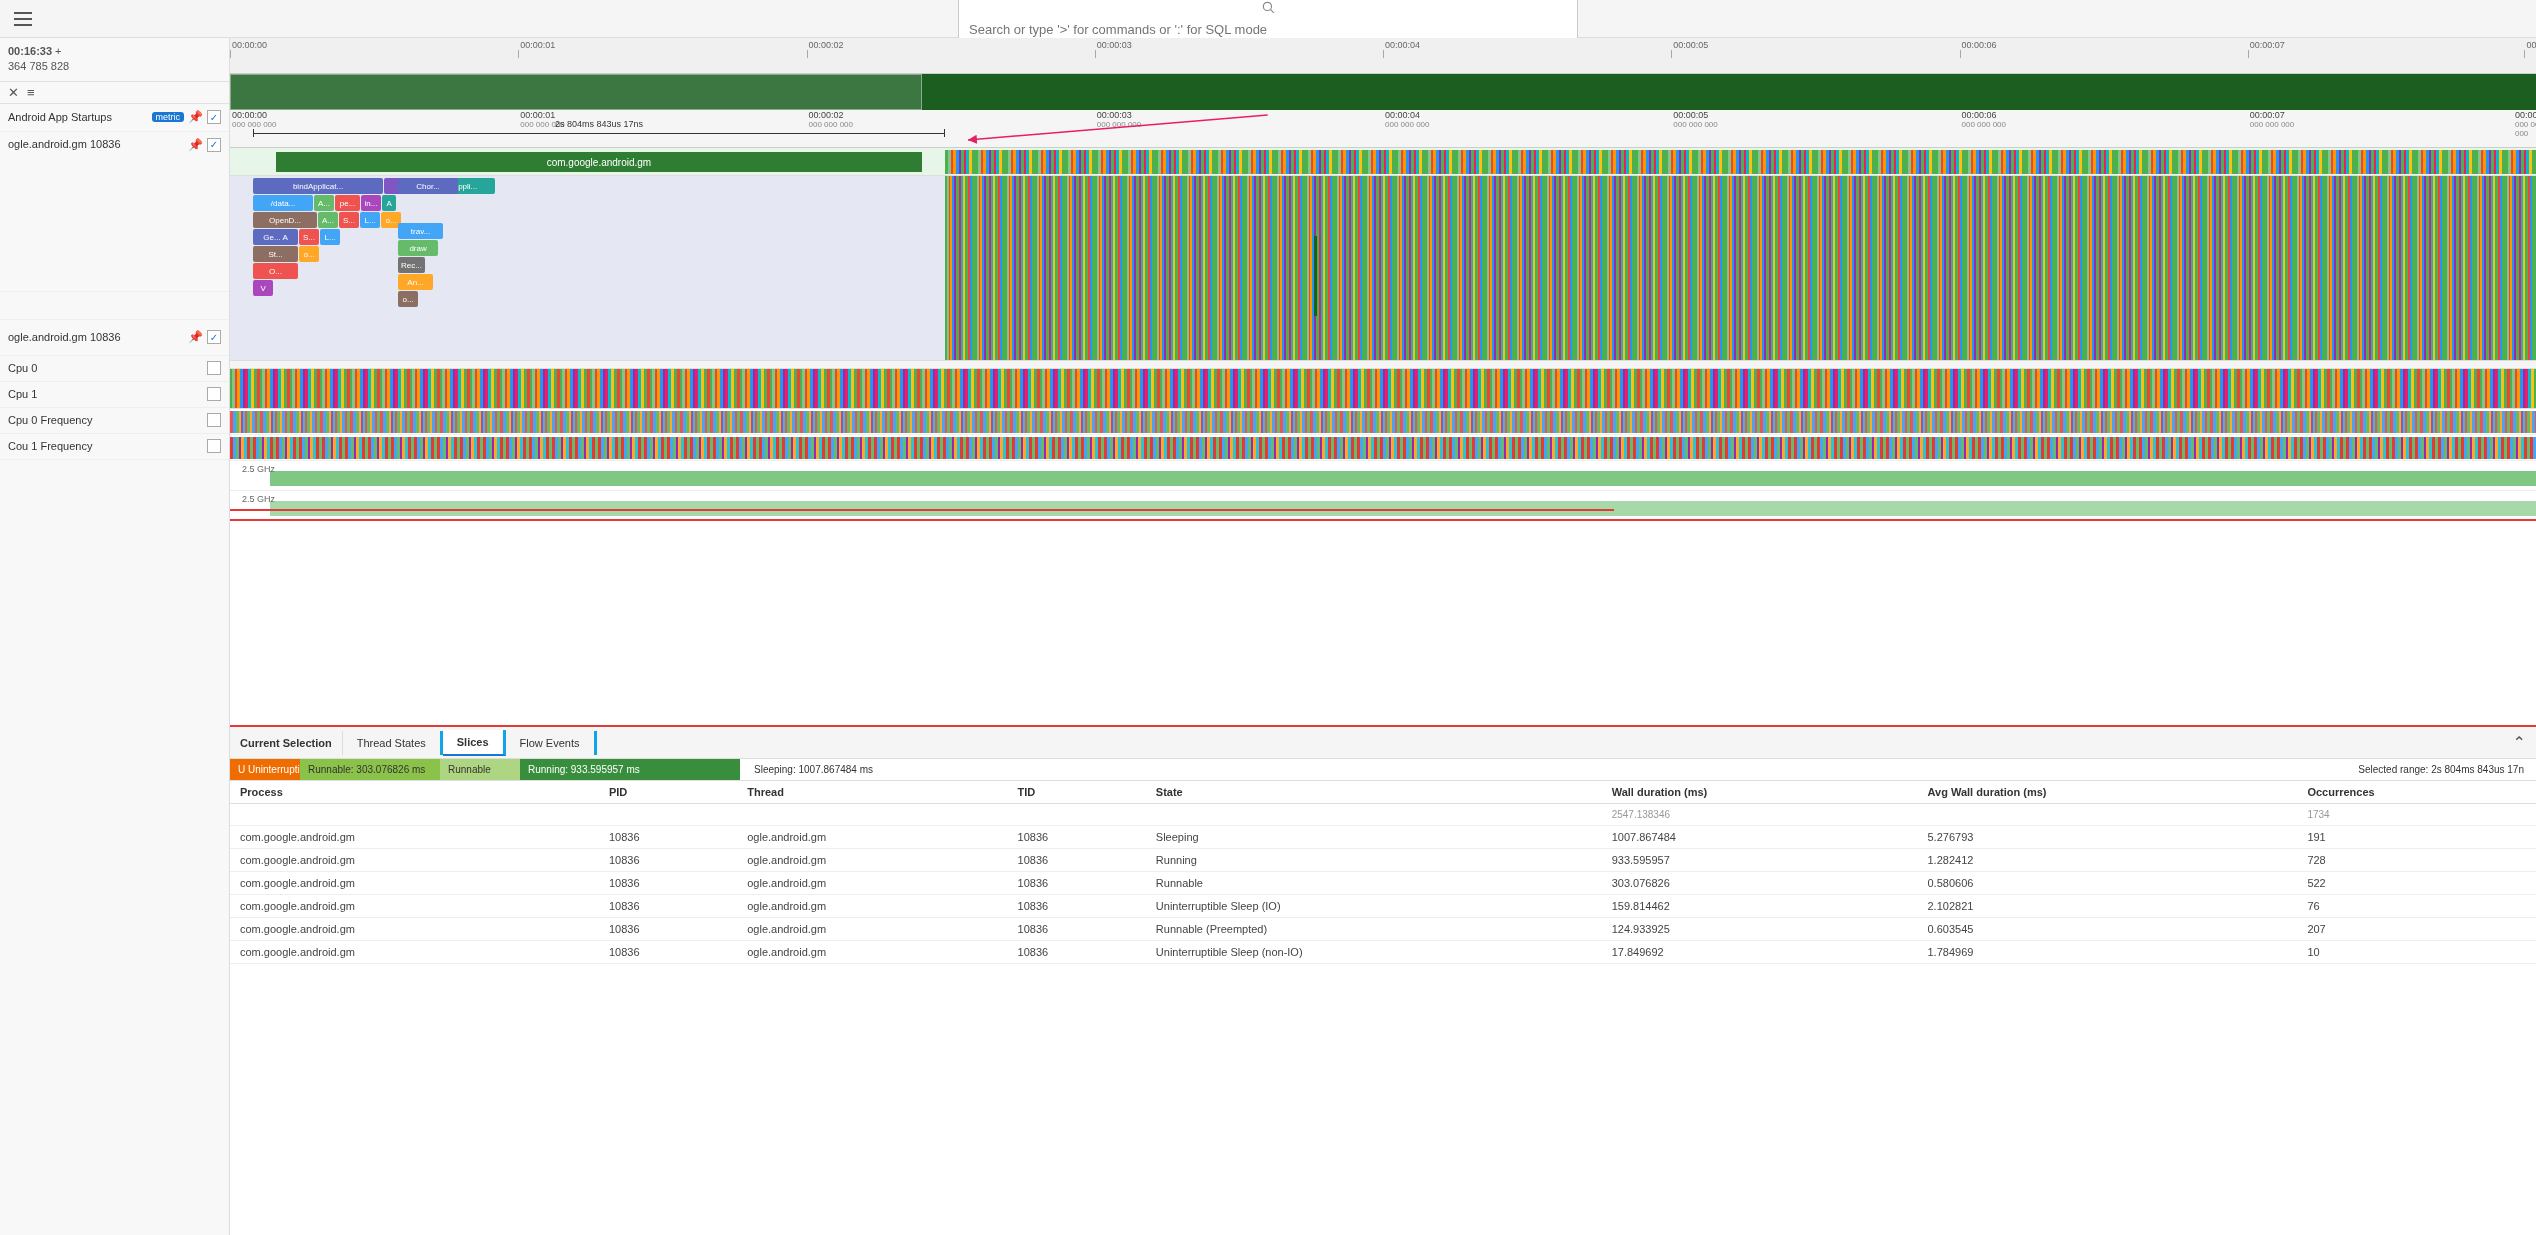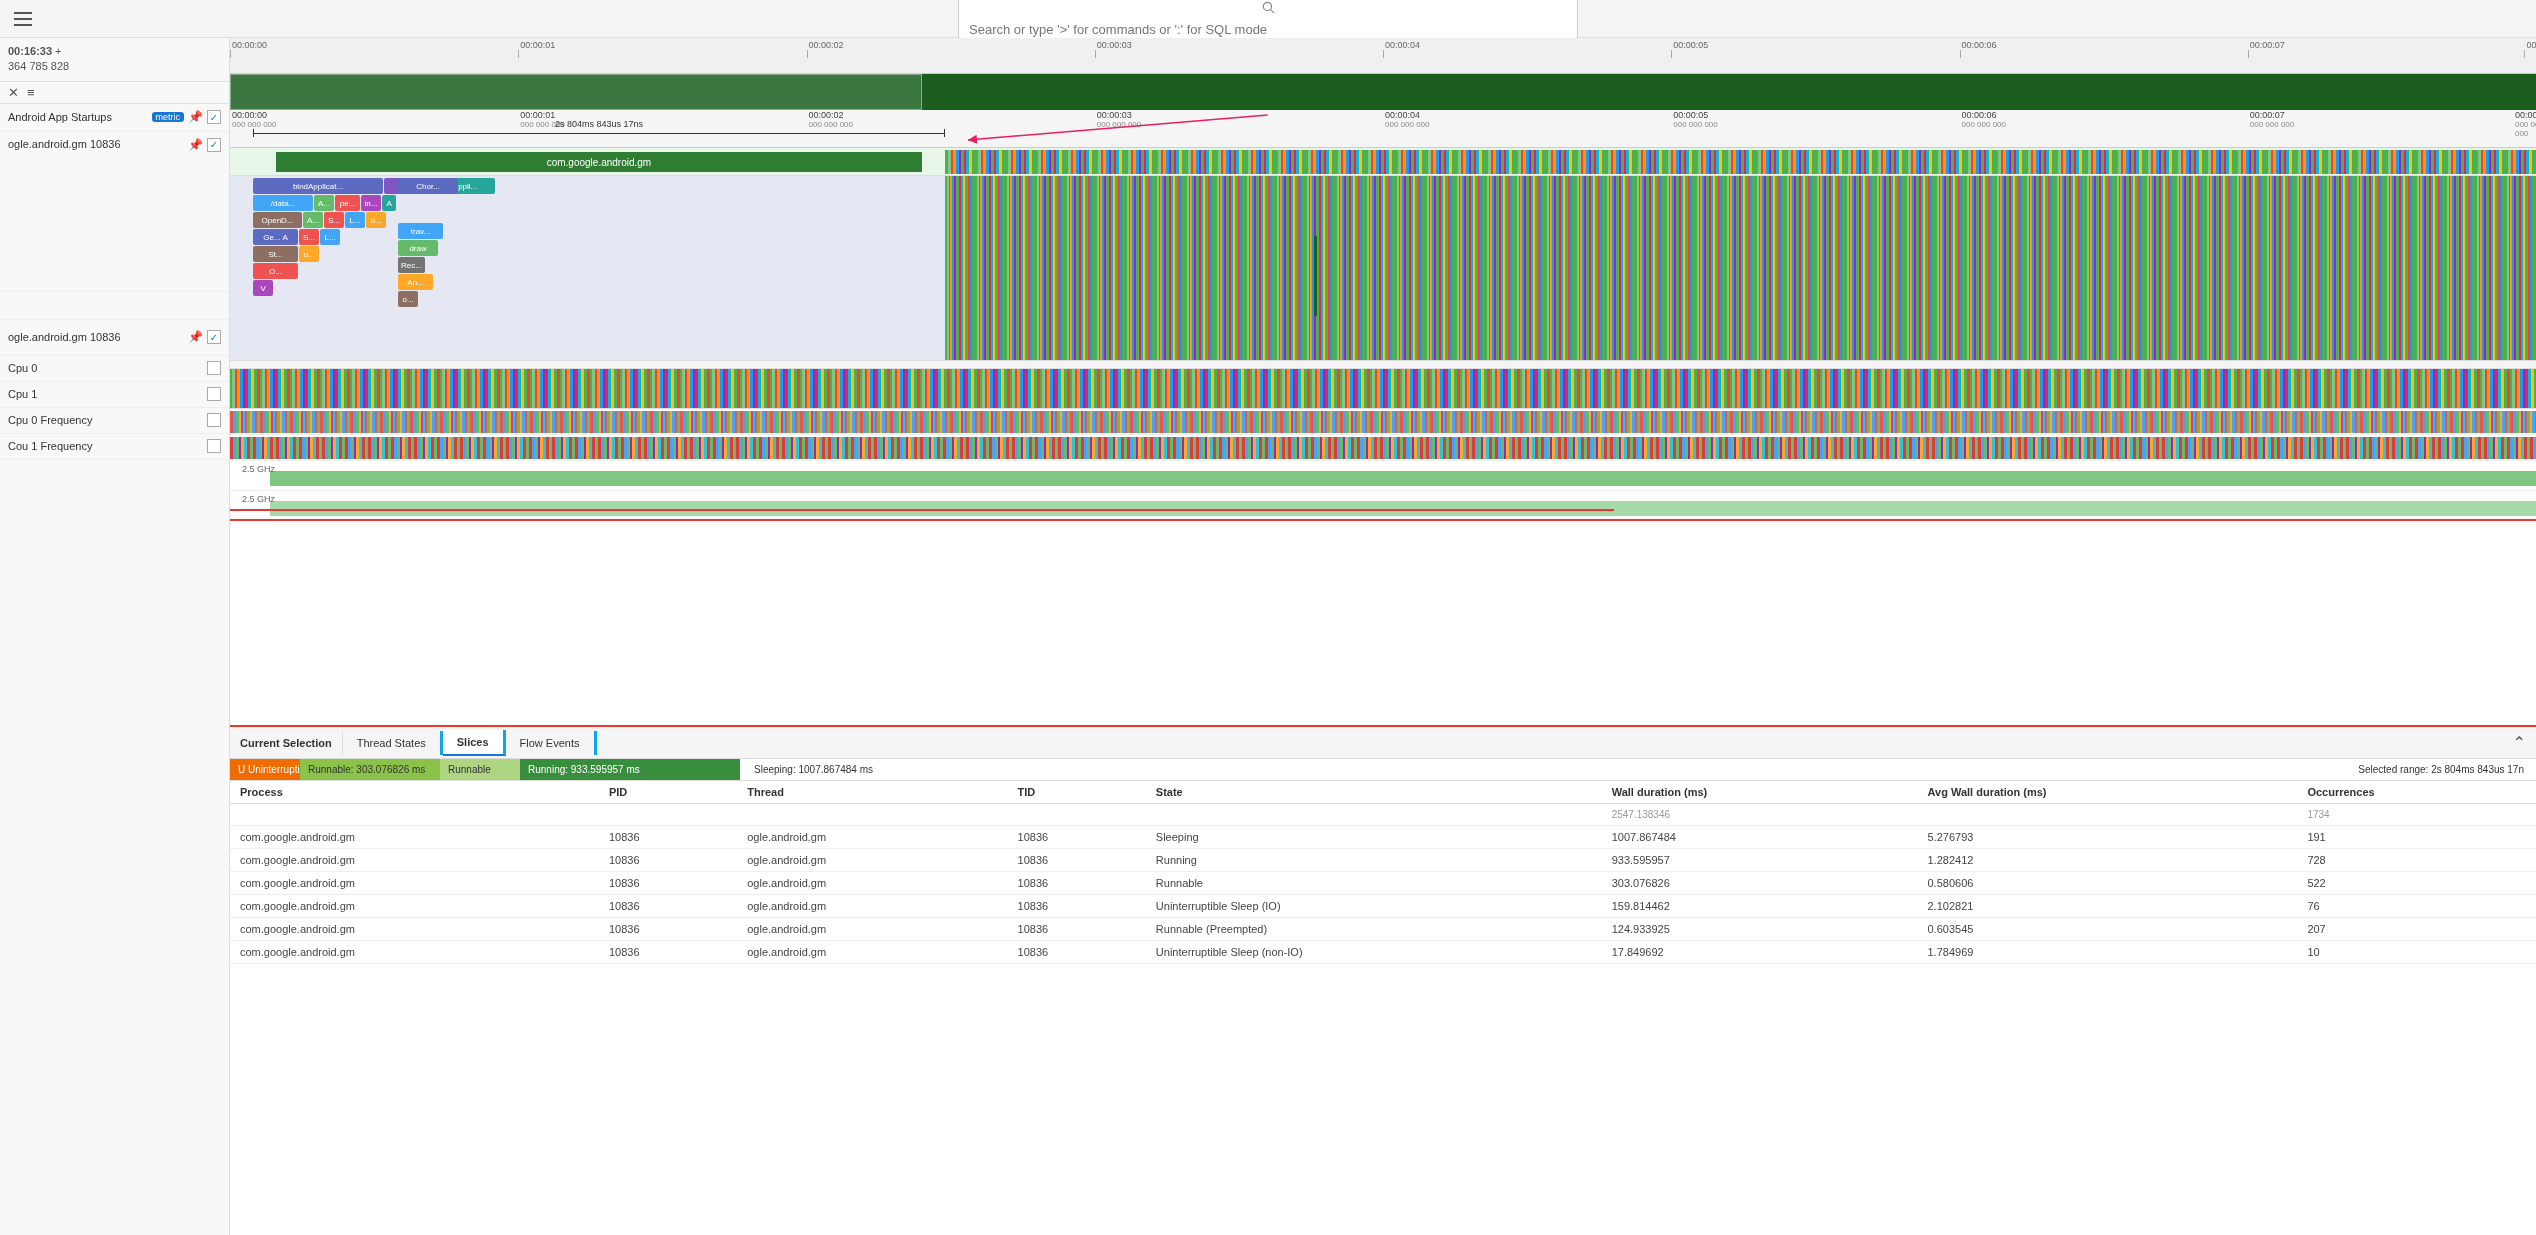--- a/index.html
+++ b/index.html
@@ -699,21 +699,21 @@
 
           <div class="flame-row">
             <div class="flame-block" style="background:#42a5f5;width:60px;">/data...</div>
             <div class="flame-block" style="background:#66bb6a;width:20px;">A...</div>
             <div class="flame-block" style="background:#ef5350;width:25px;">pe...</div>
             <div class="flame-block" style="background:#ab47bc;width:20px;">in...</div>
             <div class="flame-block" style="background:#26a69a;width:14px;">A</div>
           </div>
 
           <div class="flame-row">
-            <div class="flame-block" style="background:#8d6e63;width:49px;">OpenD...</div>
+            <div class="flame-block" style="background:#8d6e63;width:64px;">OpenD...</div>
             <div class="flame-block" style="background:#66bb6a;width:20px;">A...</div>
             <div class="flame-block" style="background:#ef5350;width:20px;">S...</div>
             <div class="flame-block" style="background:#42a5f5;width:20px;">L...</div>
             <div class="flame-block" style="background:#ffa726;width:20px;">o...</div>
           </div>
 
           <div class="flame-row">
             <div class="flame-block" style="background:#5c6bc0;width:45px;">Ge... A</div>
             <div class="flame-block" style="background:#ef5350;width:20px;">S...</div>
             <div class="flame-block" style="background:#42a5f5;width:20px;">L...</div>

